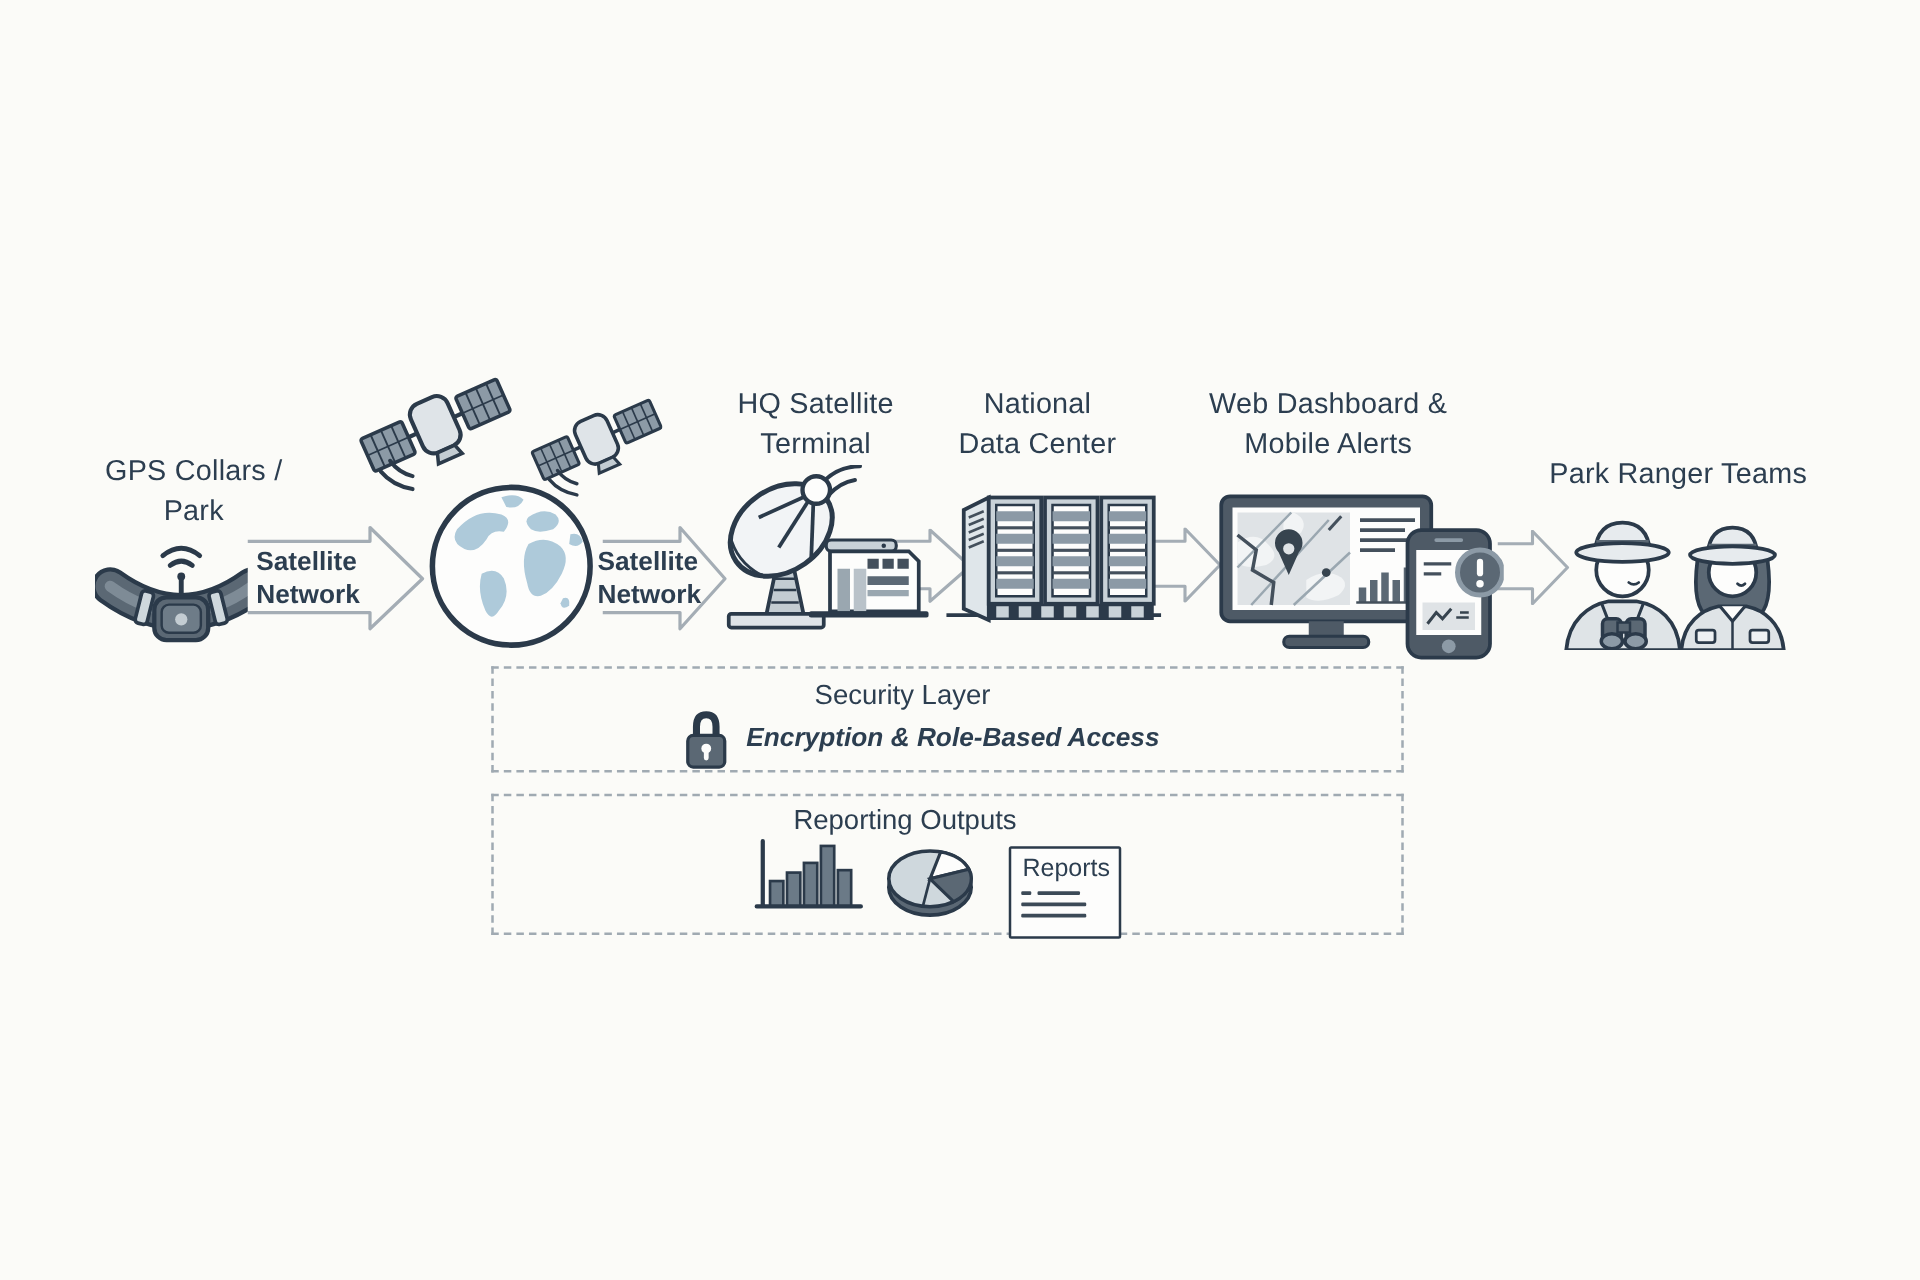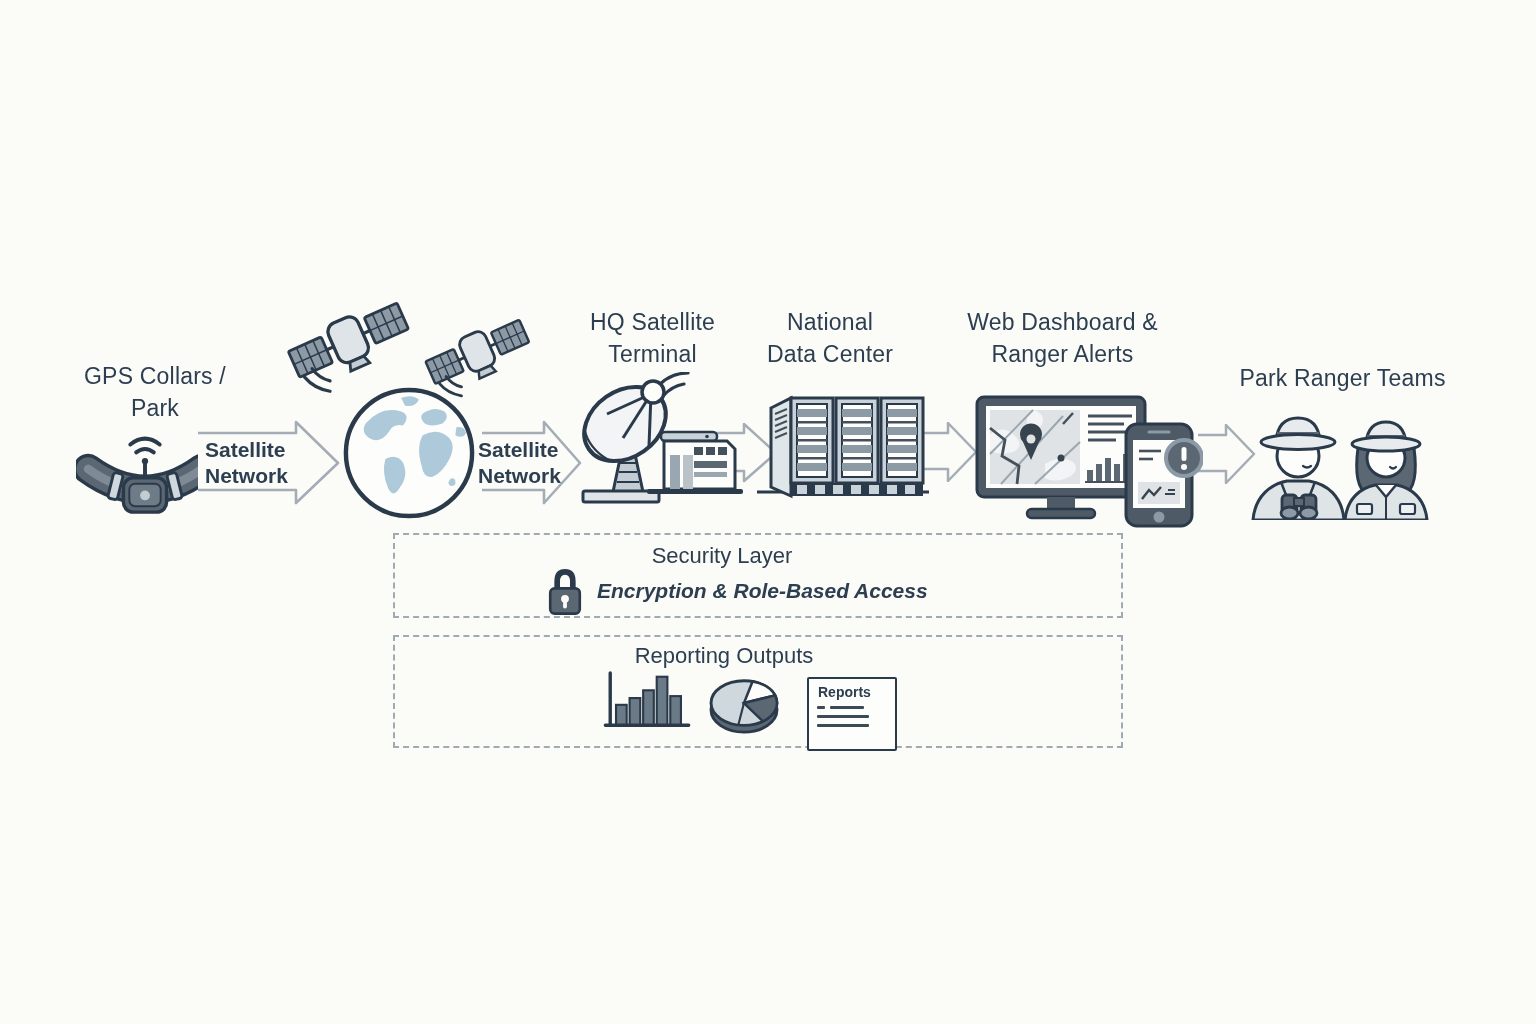--- a/index.html
+++ b/index.html
@@ -10,21 +10,21 @@
               color:#2c3e50;letter-spacing:.2px;}
   .arrow-label{font-weight:700;font-size:21px;line-height:26px;text-align:left;color:#2c3e50;}
   .dashed-box{border:2px dashed #a0aab2;background:transparent;}
   .box-title{position:absolute;top:8px;left:0;width:654px;text-align:center;
              font-weight:400;font-size:22px;color:#2c3e50;}
   .sec-row{position:absolute;left:150px;top:30px;display:flex;align-items:center;gap:12px;}
   .sec-sub{font-style:italic;font-weight:600;font-size:21px;color:#2c3e50;white-space:nowrap;}
   .rep-row{position:absolute;left:208px;top:32px;display:flex;align-items:flex-start;}
   .report-doc{width:70px;height:60px;margin-top:8px;background:#fdfdfc;border:2.5px solid #2b3a4a;
               border-radius:2px;padding:5px 8px;box-sizing:content-box;}
-  .report-doc .doc-title{display:block;font-weight:700;font-size:14px;color:#2c3e50;margin:0 0 5px 1px;}
+  .report-doc .doc-title{display:block;font-weight:400;font-size:20px;color:#2c3e50;margin:0 0 5px 1px;}
   .doc-line{display:flex;gap:5px;margin-top:6px;}
   .doc-seg{height:3px;background:#3c4a57;border-radius:1px;}
   svg{display:block;}
 </style>
 </head>
 <body>
 
 <div class="canvas">
 
   <div class="abs node-label" style="left:60px;top:360px;width:190px;">
@@ -244,21 +244,21 @@
       </g>
     </g>
   </svg>
 
   <svg class="abs" style="left:920px;top:422px;" width="58" height="60" viewBox="0 0 58 60">
     <path d="M0,11 L28,11 L28,1 L56,30 L28,59 L28,47 L0,47" fill="#fbfbf8" stroke="#a4adb5" stroke-width="2.5" stroke-linejoin="round"></path>
   </svg>
 
   <div class="abs node-label" style="left:960px;top:306px;width:205px;">
     <div>Web Dashboard &amp;</div>
-    <div>Ranger Alerts</div>
+    <div>Mobile Alerts</div>
   </div>
   <svg class="abs" style="left:975px;top:394px;z-index:2;" width="228" height="138" viewBox="0 0 228 138">
     <rect x="2" y="3" width="168" height="100" rx="7" fill="#4e5a66" stroke="#2b3a4a" stroke-width="3"></rect>
     <rect x="11" y="12" width="150" height="82" fill="#fdfdfc"></rect>
     <rect x="15" y="16" width="90" height="74" fill="#dfe3e6"></rect>
     <g fill="#f2f4f5">
       <path d="M15,40 Q30,30 40,42 Q50,52 38,58 Q22,62 15,56 Z"></path>
       <path d="M70,70 Q85,60 98,68 Q105,74 96,82 Q80,90 70,84 Z"></path>
       <path d="M60,16 Q72,22 66,32 Q58,38 52,30 Q50,20 60,16 Z"></path>
     </g>

